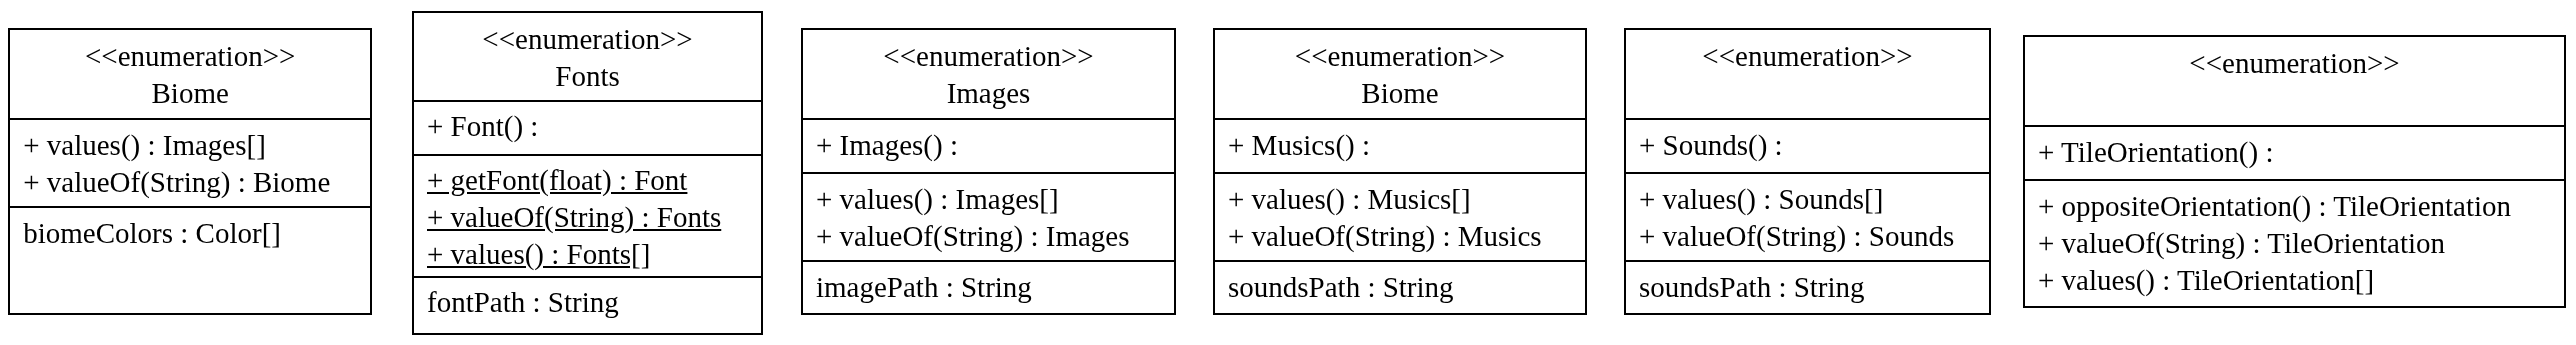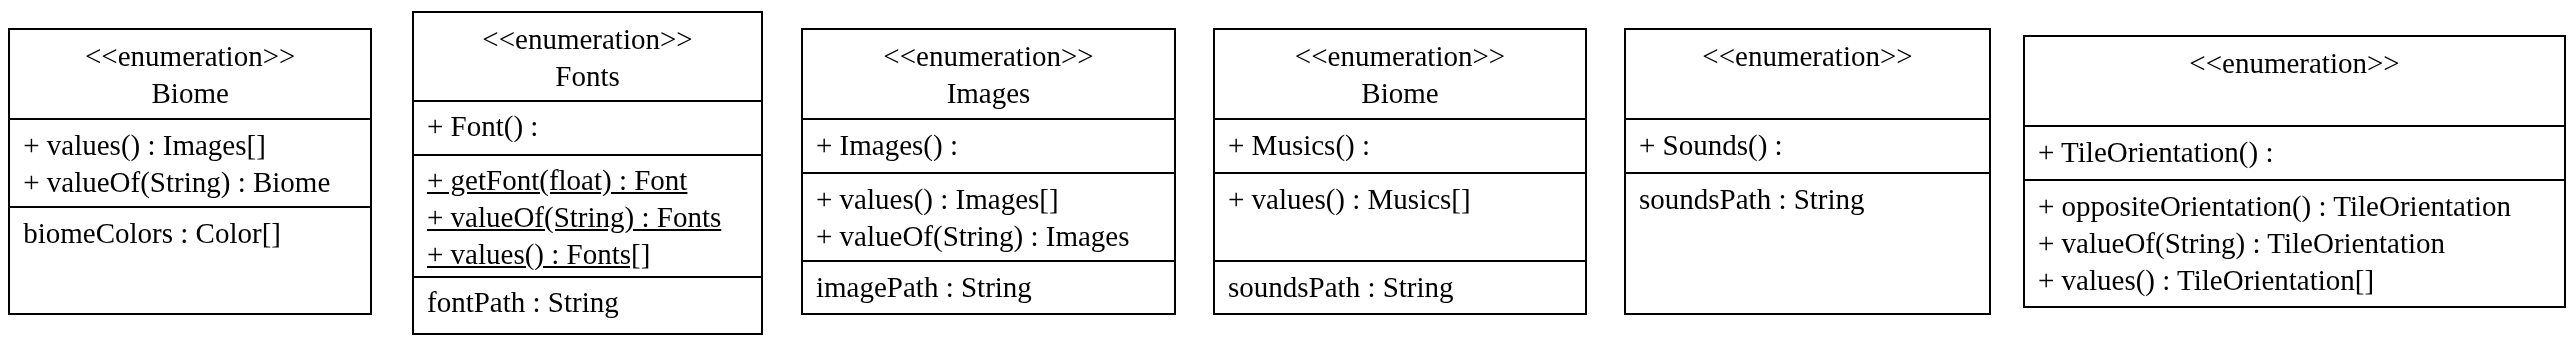--- a/index.html
+++ b/index.html
@@ -118,32 +118,37 @@
   <div class="uml-box b3">
     <div class="comp c-head">
       <div class="line">&lt;&lt;enumeration&gt;&gt;</div>
       <div class="line">Biome</div>
     </div>
     <div class="comp c-ctor">
       <div class="line">+ Musics() :</div>
     </div>
     <div class="comp c-meth">
       <div class="line">+ values() : Musics[]</div>
+      <div class="line">+ valueOf(String) : Musics</div>
     </div>
     <div class="comp c-attr">
       <div class="line">soundsPath : String</div>
     </div>
   </div>
 
   <div class="uml-box b4">
     <div class="comp c-head">
       <div class="line">&lt;&lt;enumeration&gt;&gt;</div>
     </div>
     <div class="comp c-ctor">
       <div class="line">+ Sounds() :</div>
+    </div>
+    <div class="comp c-meth">
+      <div class="line">+ values() : Sounds[]</div>
+      <div class="line">+ valueOf(String) : Sounds</div>
     </div>
     <div class="comp c-attr">
       <div class="line">soundsPath : String</div>
     </div>
   </div>
 
   <div class="uml-box b5">
     <div class="comp c-head">
       <div class="line">&lt;&lt;enumeration&gt;&gt;</div>
     </div>

